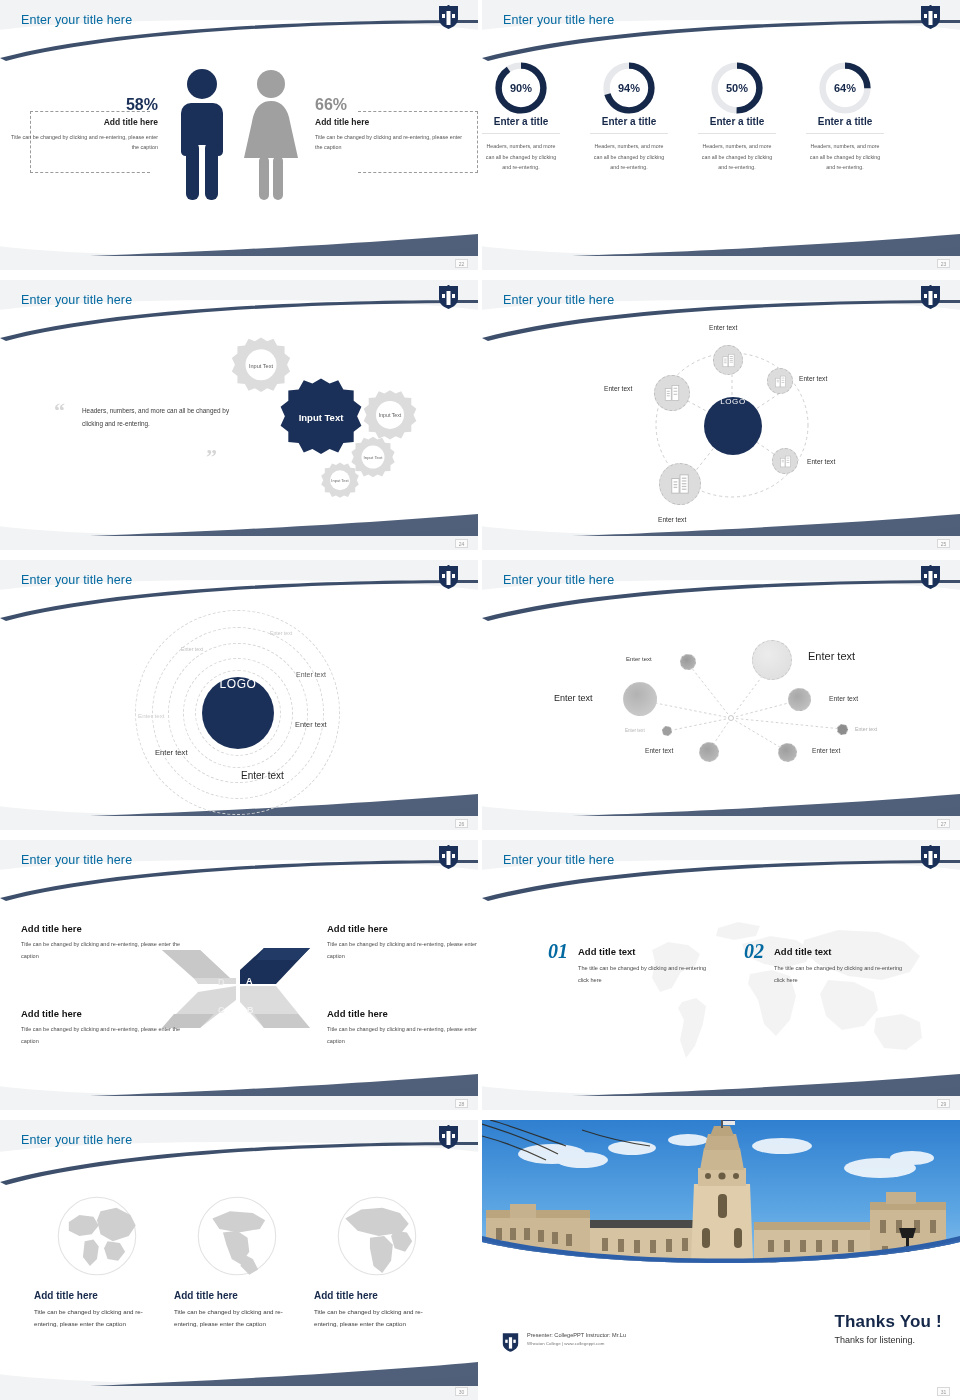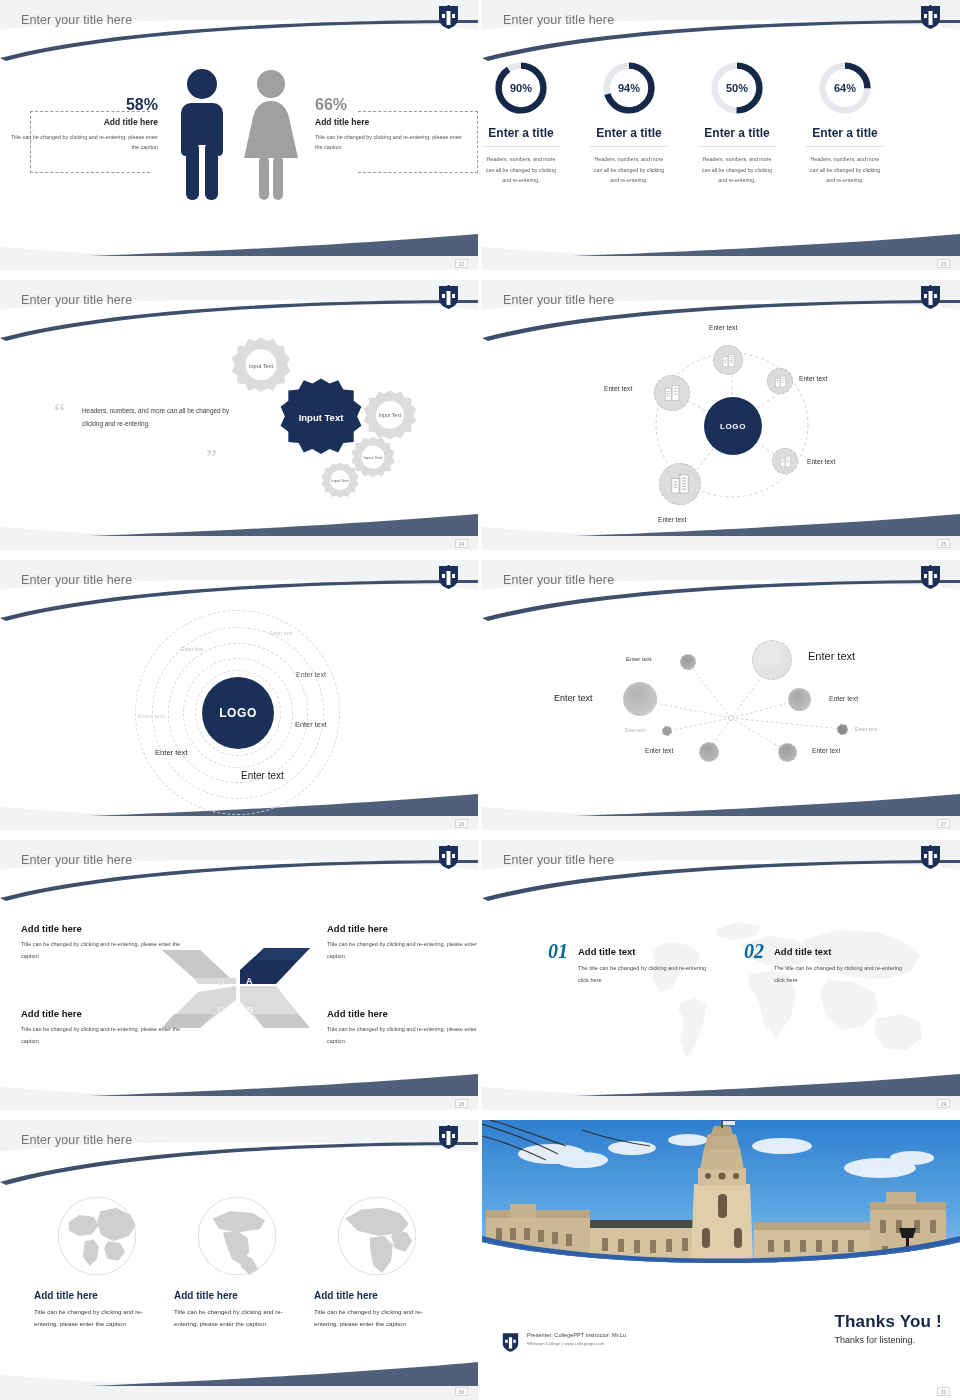--- a/index.html
+++ b/index.html
@@ -37,21 +37,21 @@
     background: #ffffff;
     border-radius: 50% / 18px;
   }
   .swoosh-top, .swoosh-bot {
     position: absolute; pointer-events: none;
   }
   .slide-title {
     position: absolute;
     left: 21px; top: 13px;
     font-size: 12.5px;
-    color: #737373;
+    color: #0369a1;
     letter-spacing: .1px;
     z-index: 6;
   }
   .crest {
     position: absolute; right: 19px; top: 5px;
     width: 21px; height: 25px;
     z-index: 6;
   }
   .pagenum {
     position: absolute; right: 10px; bottom: 2px;
@@ -78,36 +78,36 @@
   }
   .dashbox-l { left:30px; top:111px; border-right:none; }
   .dashbox-r { left:358px; top:111px; border-left:none; }
 
   
   .donuts { position:absolute; left:0; right:0; top:60px; display:flex; justify-content:flex-start; gap:30px; }
   .donut-col { width:78px; text-align:center; }
   .donut-wrap { position:relative; width:56px; height:56px; margin:0 auto; }
   .donut-val { position:absolute; inset:0; display:flex; align-items:center; justify-content:center;
                font-size:11px; font-weight:bold; color:#16284a; }
-  .donut-title { margin-top:10px; font-size:12px; font-weight:bold; color:#16284a; padding-bottom:6px;
+  .donut-title { font-size:10px; font-weight:bold; color:#16284a; padding-bottom:6px;
                  border-bottom:1px solid #e2e2e2; }
   .donut-desc { margin-top:7px; font-size:5.3px; color:#5a5a5a; line-height:2.0; }
 
   
   .quote-mark { position:absolute; font-size:22px; color:#d6d6d6; font-weight:bold; font-family:"Liberation Serif", serif; }
   .s3-text { position:absolute; left:82px; top:124px; width:150px; font-size:6.4px; color:#3c3c3c; line-height:2.1; }
   .gearcap { position:absolute; inset:0; display:flex; align-items:center; justify-content:center;
              text-align:center; line-height:1.15; }
 
   
   .node-lbl { position:absolute; font-size:6.6px; color:#303030; white-space:nowrap; }
   .hub {
     position:absolute; border-radius:50%; background:#1b3058; color:#fff;
-    display:flex; align-items:center; justify-content:center;
-    font-size:8px; font-weight:bold; letter-spacing:.6px;
+    display:flex; align-items:flex-start; justify-content:center;
+    font-size:8px; font-weight:normal; letter-spacing:.6px;
   }
   .ring-node {
     position:absolute; border-radius:50%; background:#dcdcdc;
     border:1px dashed #bdbdbd;
     display:flex; align-items:center; justify-content:center;
   }
 
   
   .ring { position:absolute; border:1px dashed #d7d7d7; border-radius:50%; }
 

